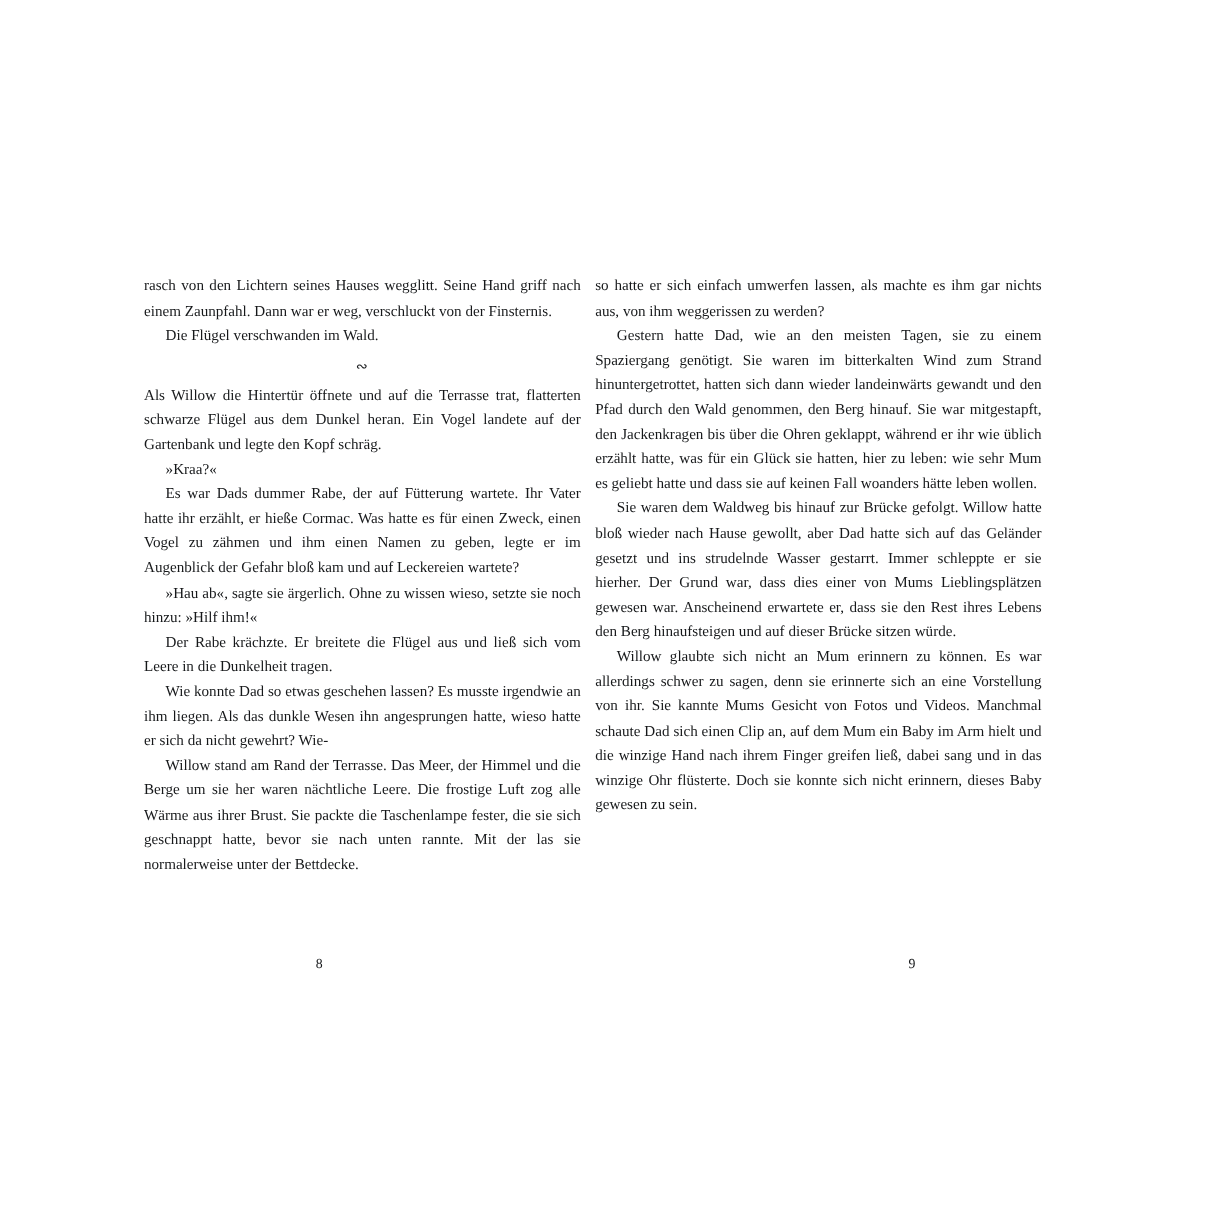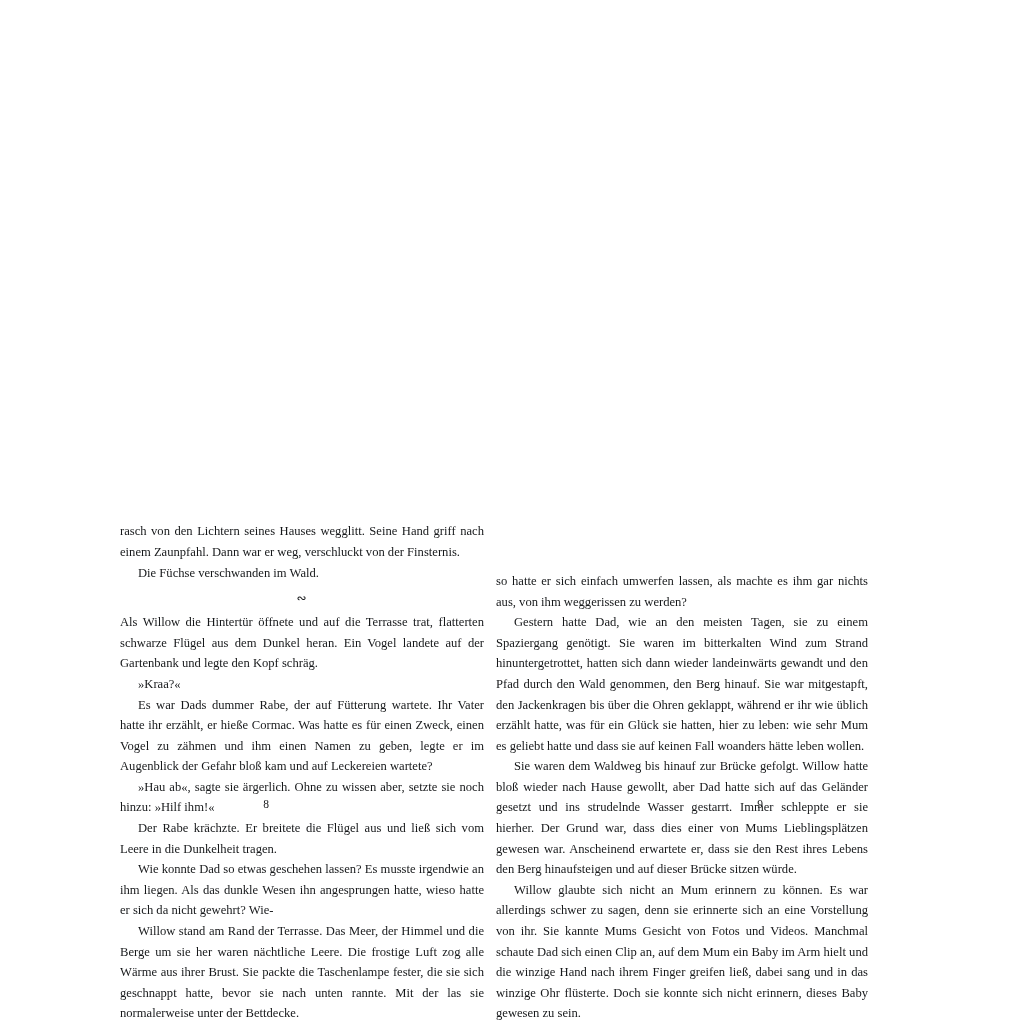--- a/index.html
+++ b/index.html
@@ -15,21 +15,20 @@
     overflow: hidden;
   }
   .book-spread {
     position: absolute;
     left: 0;
     top: 0;
     width: 900px;
     height: 1024px;
     display: flex;
     justify-content: center;
-    align-items: flex-end;
   }
   .page {
     position: relative;
     box-sizing: border-box;
     width: 368px;
   }
   .page-left {
     padding: 228px 0 0 84px;
   }
   .page-right {
@@ -83,26 +82,26 @@
   }
 </style>
 </head>
 <body>
 
 <div class="book-spread">
 
   <div class="page page-left">
     <div class="text-block">
       <p class="noindent">rasch von den Lichtern seines Hauses wegglitt. Seine Hand griff nach einem Zaunpfahl. Dann war er weg, verschluckt von der Finsternis.</p>
-      <p>Die Füchse verschwanden im Wald.</p>
+      <p>Die Flügel verschwanden im Wald.</p>
       <div class="ornament">∾</div>
       <p class="noindent">Als Willow die Hintertür öffnete und auf die Terrasse trat, flatterten schwarze Flügel aus dem Dunkel heran. Ein Vogel landete auf der Gartenbank und legte den Kopf schräg.</p>
       <p class="ital">»Kraa?«</p>
       <p>Es war Dads dummer Rabe, der auf Fütterung wartete. Ihr Vater hatte ihr erzählt, er hieße Cormac. Was hatte es für einen Zweck, einen Vogel zu zähmen und ihm einen Namen zu geben, legte er im Augenblick der Gefahr bloß kam und auf Leckereien wartete?</p>
-      <p>»Hau ab«, sagte sie ärgerlich. Ohne zu wissen aber, setzte sie noch hinzu: »Hilf ihm!«</p>
+      <p>»Hau ab«, sagte sie ärgerlich. Ohne zu wissen wieso, setzte sie noch hinzu: »Hilf ihm!«</p>
       <p>Der Rabe krächzte. Er breitete die Flügel aus und ließ sich vom Leere in die Dunkelheit tragen.</p>
       <p>Wie konnte Dad so etwas geschehen lassen? Es musste irgendwie an ihm liegen. Als das dunkle Wesen ihn angesprungen hatte, wieso hatte er sich da nicht gewehrt? Wie-</p>
       <p>Willow stand am Rand der Terrasse. Das Meer, der Himmel und die Berge um sie her waren nächtliche Leere. Die frostige Luft zog alle Wärme aus ihrer Brust. Sie packte die Taschenlampe fester, die sie sich geschnappt hatte, bevor sie nach unten rannte. Mit der las sie normalerweise unter der Bettdecke.</p>
     </div>
   </div>
 
   <div class="page page-right">
     <div class="text-block">
       <p class="noindent">so hatte er sich einfach umwerfen lassen, als machte es ihm gar nichts aus, von ihm weggerissen zu werden?</p>
       <p>Gestern hatte Dad, wie an den meisten Tagen, sie zu einem Spaziergang genötigt. Sie waren im bitterkalten Wind zum Strand hinuntergetrottet, hatten sich dann wieder landeinwärts gewandt und den Pfad durch den Wald genommen, den Berg hinauf. Sie war mitgestapft, den Jackenkragen bis über die Ohren geklappt, während er ihr wie üblich erzählt hatte, was für ein Glück sie hatten, hier zu leben: wie sehr Mum es geliebt hatte und dass sie auf keinen Fall woanders hätte leben wollen.</p>

